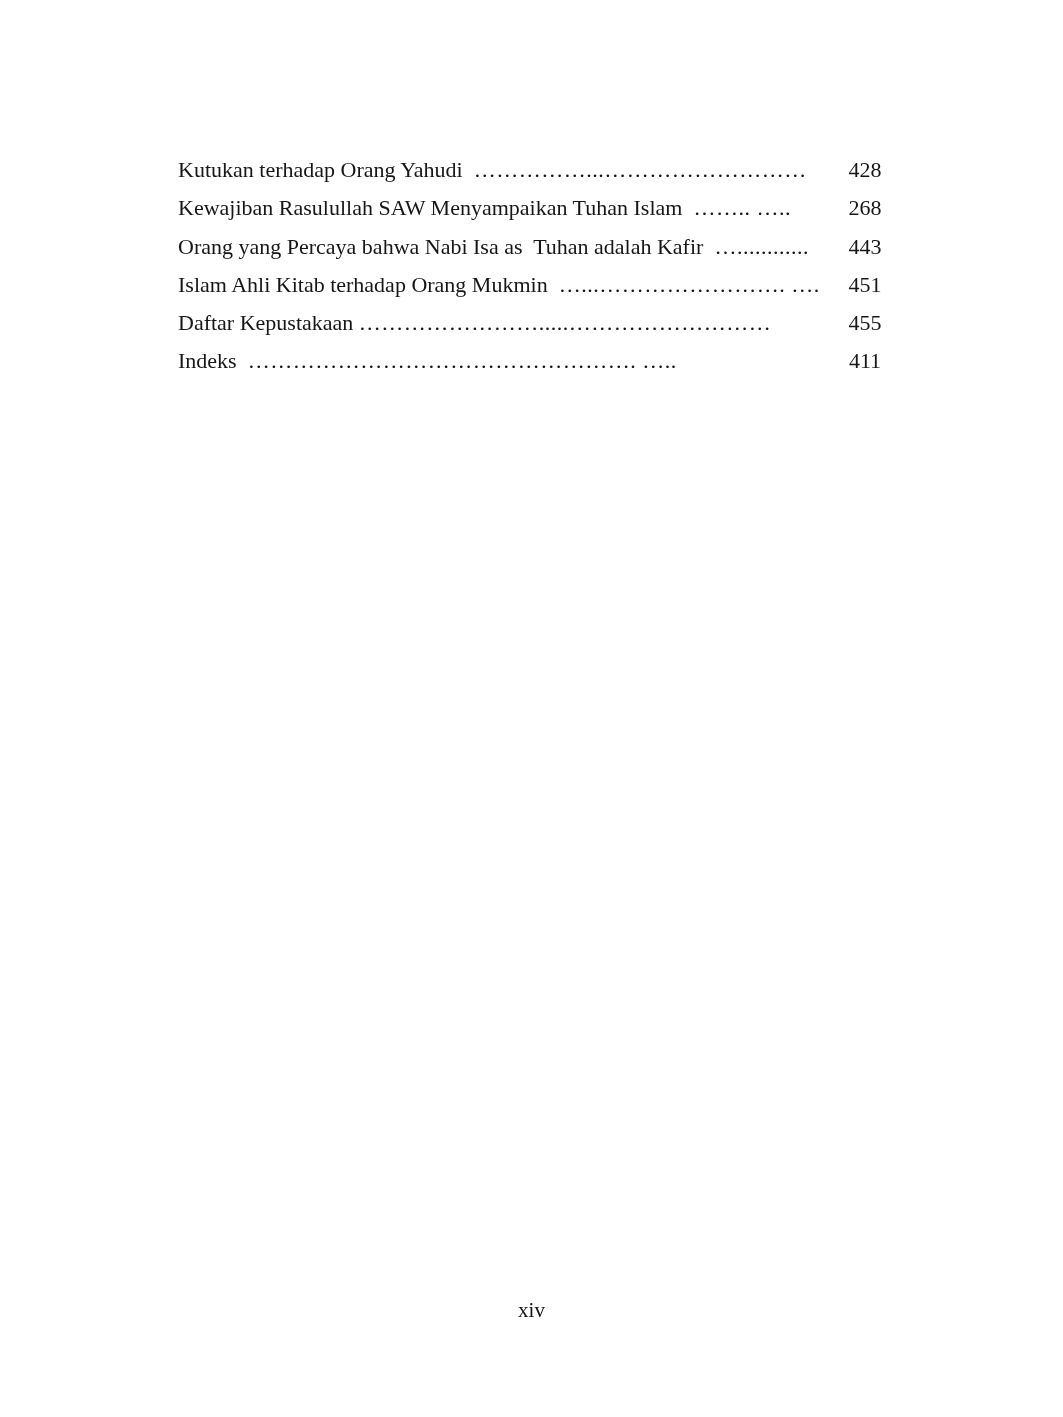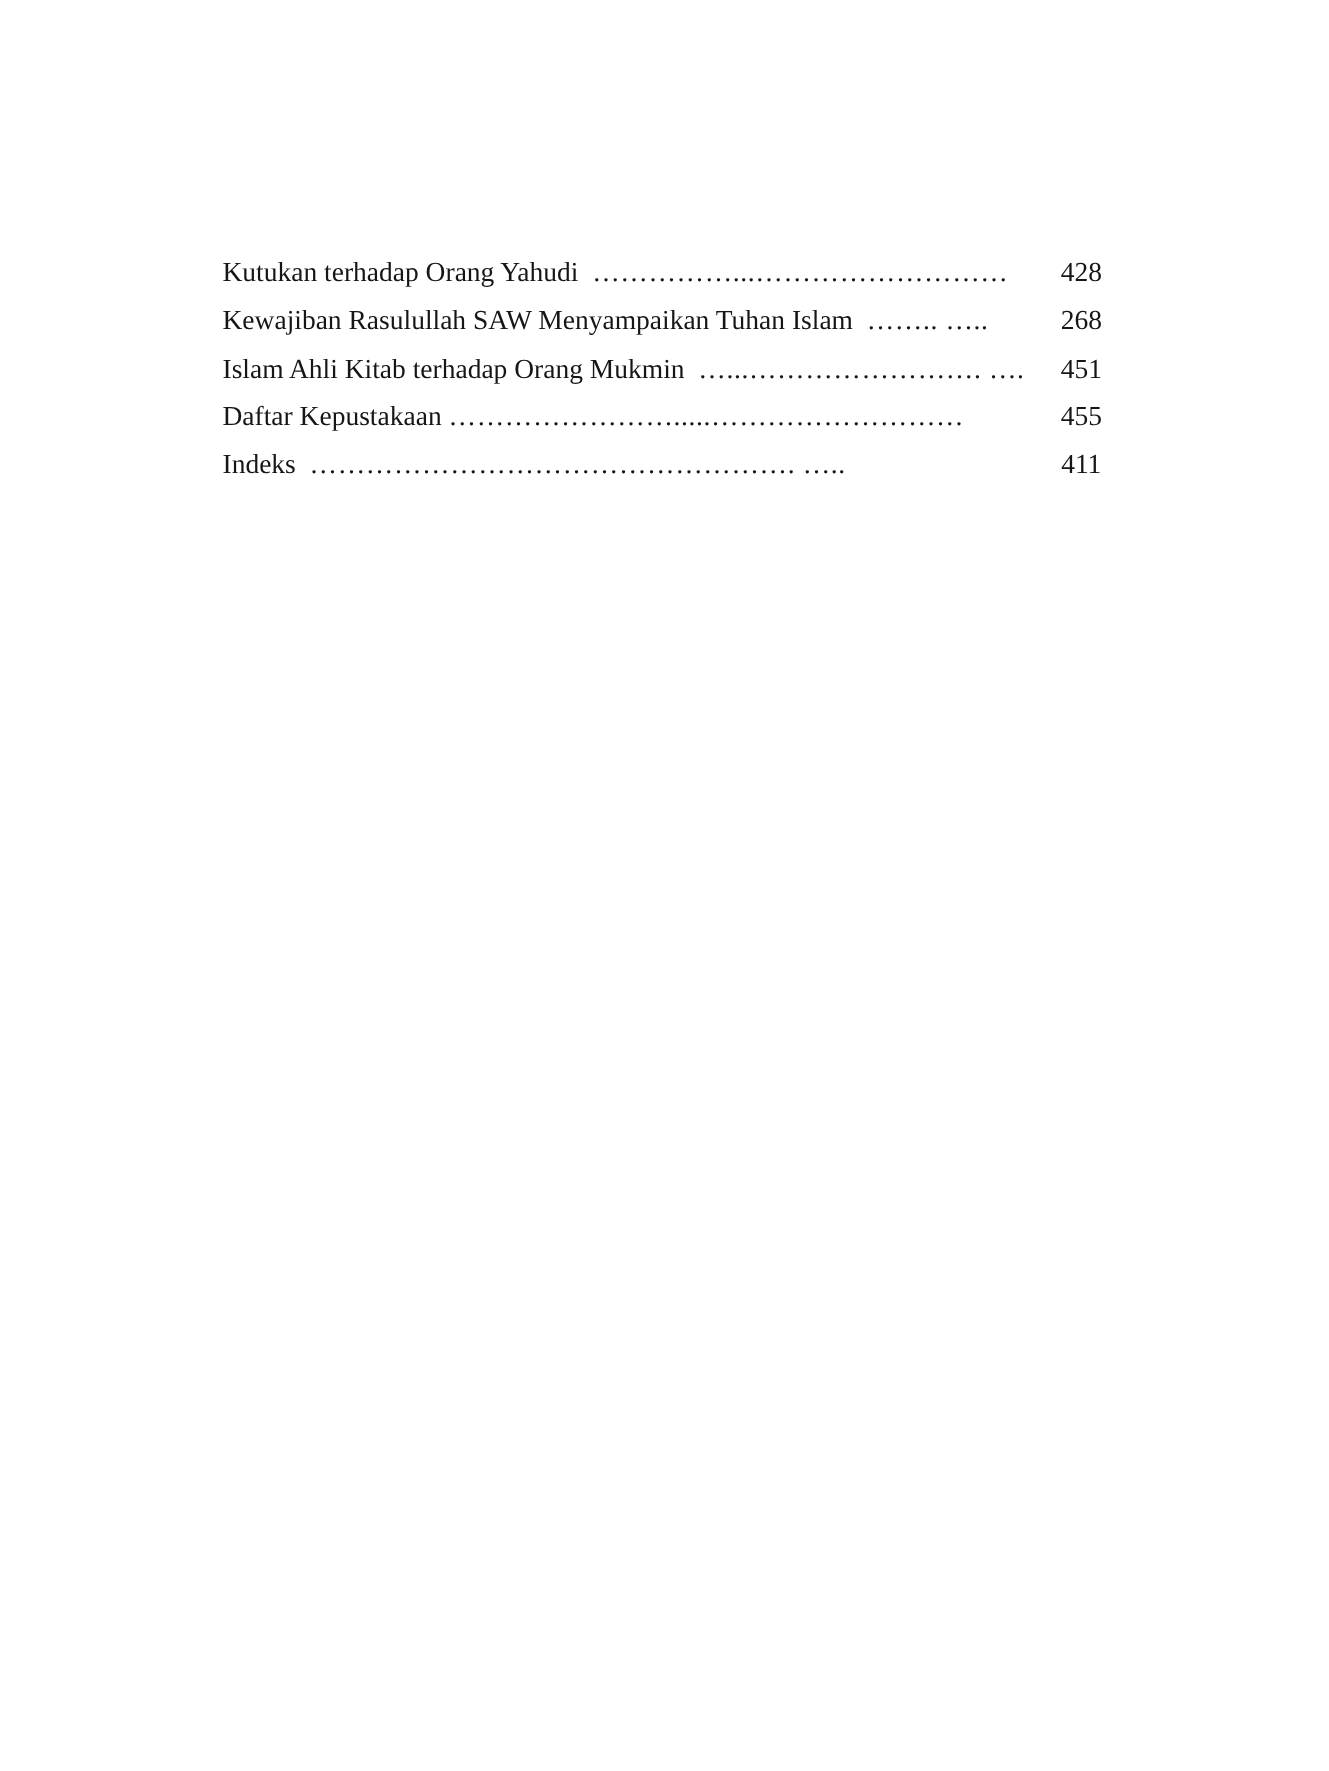--- a/index.html
+++ b/index.html
@@ -14,21 +14,20 @@
     background: #ffffff;
     font-family: "Liberation Serif", "DejaVu Serif", serif;
     color: #161616;
     overflow: hidden;
   }
   .toc {
     position: absolute;
     left: 178px;
     top: 151px;
     width: 708px;
-    margin-top: 48px;
   }
   .toc-row {
     display: flex;
     align-items: baseline;
     height: 38.3px;
     line-height: 38.3px;
     font-size: 22px;
   }
   .toc-left {
     flex: 1 1 auto;
@@ -69,33 +68,38 @@
     <div class="toc-row">
       <span class="toc-left"><span class="toc-title">Kutukan terhadap Orang Yahudi  </span><span class="toc-leader">……………...………………………</span></span>
       <span class="toc-page">428</span>
     </div>
 
     <div class="toc-row">
       <span class="toc-left"><span class="toc-title">Kewajiban Rasulullah SAW Menyampaikan Tuhan Islam  </span><span class="toc-leader">…….. …..</span></span>
       <span class="toc-page">268</span>
     </div>
 
+    <div class="toc-row">
+      <span class="toc-left"><span class="toc-title">Orang yang Percaya bahwa Nabi Isa as  Tuhan adalah Kafir  </span><span class="toc-leader">…............</span></span>
+      <span class="toc-page">443</span>
+    </div>
 
 
     <div class="toc-row">
       <span class="toc-left"><span class="toc-title">Islam Ahli Kitab terhadap Orang Mukmin  </span><span class="toc-leader">…...……………………. …..</span></span>
       <span class="toc-page">451</span>
     </div>
 
     <div class="toc-row">
       <span class="toc-left"><span class="toc-title">Daftar Kepustakaan </span><span class="toc-leader">…………………….....………………………</span></span>
       <span class="toc-page">455</span>
     </div>
 
     <div class="toc-row">
       <span class="toc-left"><span class="toc-title">Indeks  </span><span class="toc-leader">……………………………………………. …..</span></span>
       <span class="toc-page">411</span>
     </div>
 
   </div>
 
+  <div class="footer">xiv</div>
 
 </div>
 
 </body></html>

